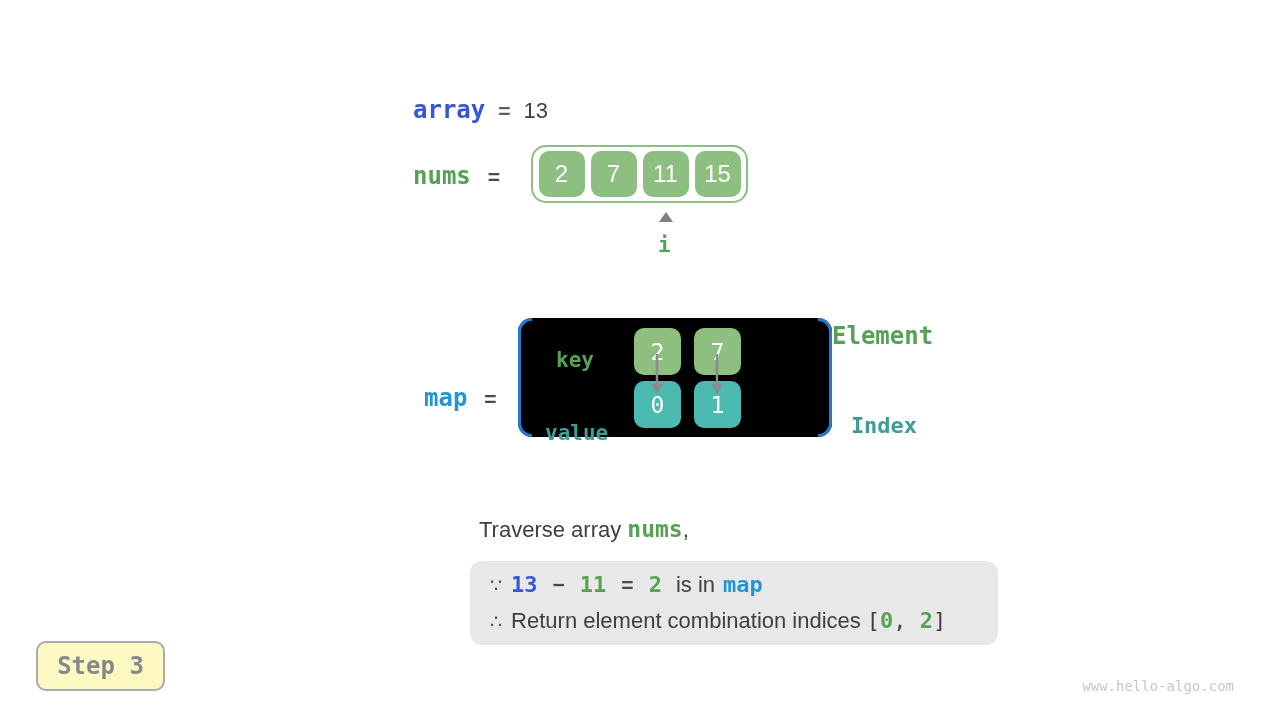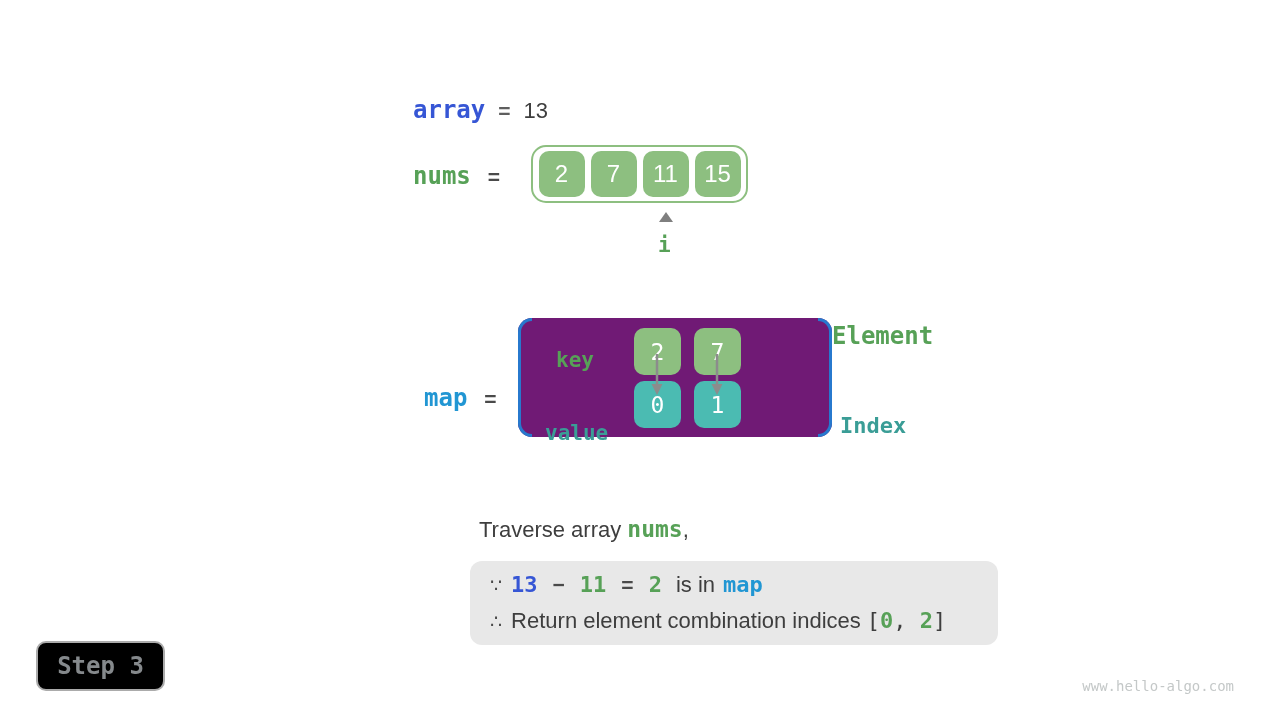--- a/index.html
+++ b/index.html
@@ -44,21 +44,21 @@
   #pointer-label{position:absolute;left:658px;top:233px;font-size:21px;}
 
   
   #map-line{position:absolute;left:424px;top:364px;font-size:22px;margin-top:20px;}
   #map-line .kw{font-size:24px;}
   #map-line .eq{color:#4A4A4A;margin-left:17px;font-weight:700;font-size:21px;}
 
   
   #map-box{
     position:absolute;left:518px;top:318px;width:314px;height:119px;
-    background:#701a75;border-radius:14px;
+    background:#000000;border-radius:14px;
   }
   .bracket{position:absolute;top:0;bottom:0;width:14px;box-sizing:border-box;}
   .bracket.left{
     left:0;border-left:3px solid #2779CE;border-top:3px solid #2779CE;
     border-bottom:3px solid #2779CE;border-radius:14px 0 0 14px;
   }
   .bracket.right{
     right:0;border-right:3px solid #2779CE;border-top:3px solid #2779CE;
     border-bottom:3px solid #2779CE;border-radius:0 14px 14px 0;
   }
@@ -73,21 +73,21 @@
   .map-cell.key{background:#8DBF80;top:10px;}
   .map-cell.value{background:#4BBBB2;top:63px;}
   .map-cell.c1{left:116px;}
   .map-cell.c2{left:176px;}
   .map-arrow{position:absolute;top:36px;width:20px;height:42px;}
   #map-arrow-1{left:129px;}
   #map-arrow-2{left:189px;}
 
   
   #legend-element{position:absolute;left:832px;top:322px;width:104px;text-align:left;font-size:24px;}
-  #legend-index{position:absolute;left:832px;top:393px;width:104px;text-align:left;font-size:22px;padding-left:8px;}
+  #legend-index{position:absolute;left:832px;top:393px;width:104px;text-align:center;font-size:22px;}
 
   
   #caption{position:absolute;left:479px;top:516px;font-size:22px;}
   #caption .code{font-size:23px;}
 
   
   #result-box{
     position:absolute;left:470px;top:561px;width:528px;height:84px;box-sizing:border-box;
     background:#E8E8E8;border-radius:12px;padding:6px 0 0 20px;
   }
@@ -95,21 +95,21 @@
   .rline .sym{font-family:"DejaVu Sans",sans-serif;font-size:19px;color:#4A4A4A;margin-right:9px;}
   .rline .num{font-size:22px;}
   .rline .op{color:#4A4A4A;font-weight:600;margin:0 15px;font-size:21px;}
   .rline .isin{margin:0 8px 0 14px;}
   .rline .brk{font-family:"DejaVu Sans Mono",monospace;font-weight:500;color:#3E3E3E;font-size:22px;}
   .rline .brk.open{margin-left:6px;}
 
   
   #step-badge{
     position:absolute;left:36px;top:641px;width:129px;height:50px;box-sizing:border-box;
-    border:2px solid #ABABAB;border-radius:10px;background:#000000;
+    border:2px solid #ABABAB;border-radius:10px;background:#fef9c3;
     display:flex;align-items:center;justify-content:center;
     font-size:24px;color:#85898C;
   }
 
   
   #watermark{
     position:absolute;right:46px;top:678px;
     font-family:"DejaVu Sans Mono",monospace;font-size:14px;color:#C4C8C8;
   }
 </style>

